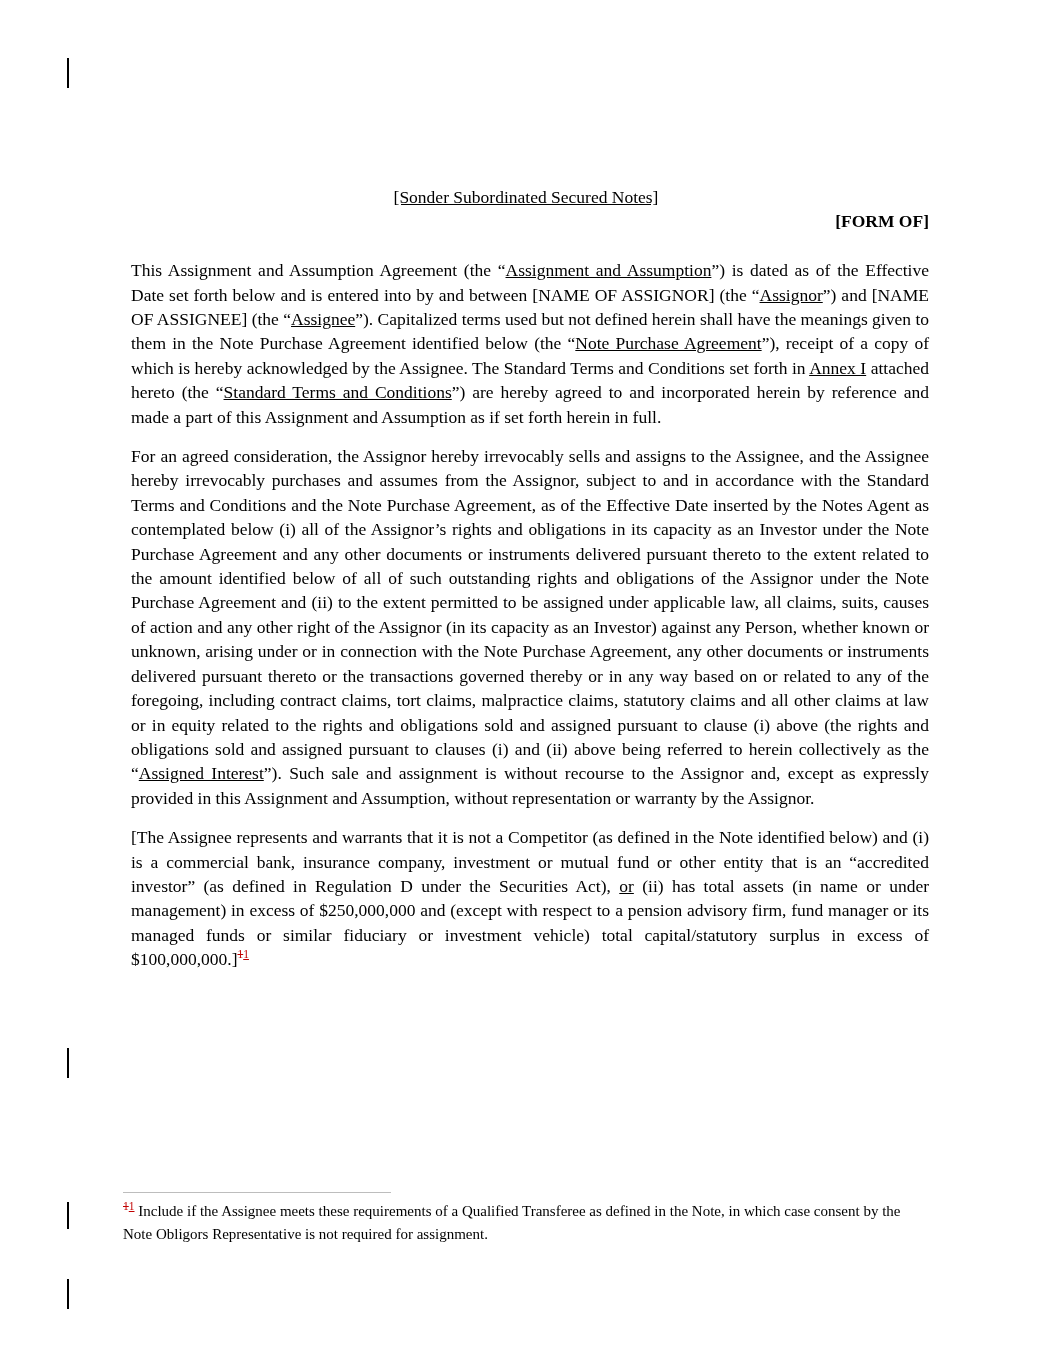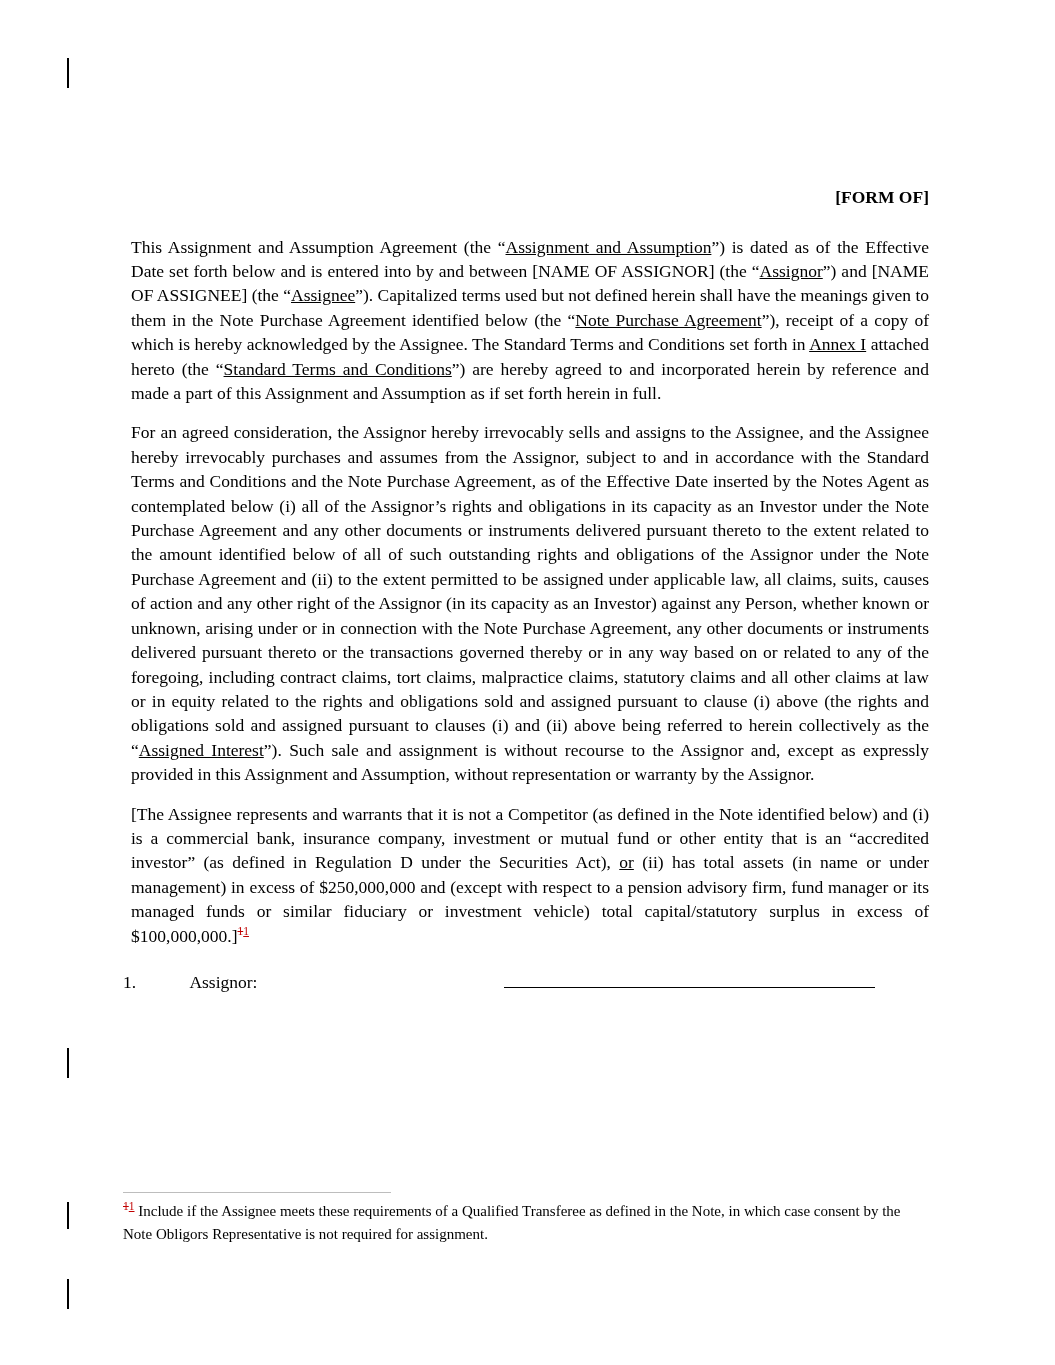--- a/index.html
+++ b/index.html
@@ -89,33 +89,29 @@
 <body>
 
 <div class="change-bar cb1"></div>
 <div class="change-bar cb2"></div>
 <div class="change-bar cb3"></div>
 <div class="change-bar cb4"></div>
 
 <div class="content">
 
   <div class="title-block">
+    <div class="title-line-underlined">[Sonder Subordinated Secured Notes]</div>
     <div class="title-line-bold">[FORM OF]</div>
   </div>
 
   <p class="para"><span>This Assignment and Assumption Agreement (the “</span><span class="u">Assignment and Assumption</span><span>”) is dated as of the Effective Date set forth below and is entered into by and between [NAME OF ASSIGNOR] (the “</span><span class="u">Assignor</span><span>”) and [NAME OF ASSIGNEE] (the “</span><span class="u">Assignee</span><span>”). Capitalized terms used but not defined herein shall have the meanings given to them in the Note Purchase Agreement identified below (the “</span><span class="u">Note Purchase Agreement</span><span>”), receipt of a copy of which is hereby acknowledged by the Assignee. The Standard Terms and Conditions set forth in </span><span class="u">Annex I</span><span> attached hereto (the “</span><span class="u">Standard Terms and Conditions</span><span>”) are hereby agreed to and incorporated herein by reference and made a part of this Assignment and Assumption as if set forth herein in full.</span></p>
 
   <p class="para"><span>For an agreed consideration, the Assignor hereby irrevocably sells and assigns to the Assignee, and the Assignee hereby irrevocably purchases and assumes from the Assignor, subject to and in accordance with the Standard Terms and Conditions and the Note Purchase Agreement, as of the Effective Date inserted by the Notes Agent as contemplated below (i) all of the Assignor’s rights and obligations in its capacity as an Investor under the Note Purchase Agreement and any other documents or instruments delivered pursuant thereto to the extent related to the amount identified below of all of such outstanding rights and obligations of the Assignor under the Note Purchase Agreement and (ii) to the extent permitted to be assigned under applicable law, all claims, suits, causes of action and any other right of the Assignor (in its capacity as an Investor) against any Person, whether known or unknown, arising under or in connection with the Note Purchase Agreement, any other documents or instruments delivered pursuant thereto or the transactions governed thereby or in any way based on or related to any of the foregoing, including contract claims, tort claims, malpractice claims, statutory claims and all other claims at law or in equity related to the rights and obligations sold and assigned pursuant to clause (i) above (the rights and obligations sold and assigned pursuant to clauses (i) and (ii) above being referred to herein collectively as the “</span><span class="u">Assigned Interest</span><span>”). Such sale and assignment is without recourse to the Assignor and, except as expressly provided in this Assignment and Assumption, without representation or warranty by the Assignor.</span></p>
 
   <p class="para"><span>[The Assignee represents and warrants that it is not a Competitor (as defined in the Note identified below) and (i) is a commercial bank, insurance company, investment or mutual fund or other entity that is an “accredited investor” (as defined in Regulation D under the Securities Act), </span><span class="bu">or</span><span> (ii) has total assets (in name or under management) in excess of $250,000,000 and (except with respect to a pension advisory firm, fund manager or its managed funds or similar fiduciary or investment vehicle) total capital/statutory surplus in excess of $100,000,000.]</span><span class="delref">1</span><span class="insref">1</span></p>
 
-  <div class="item-line">
-    <span class="item-num">1.</span>
-    <span class="item-label">Assignor:</span>
-    <span class="fill-line"></span>
-  </div>
 
 </div>
 
 <div class="footnote">
   <div class="footnote-sep"></div>
   <div class="footnote-text"><span class="delref">1</span><span class="insref">1</span><span> Include if the Assignee meets these requirements of a Qualified Transferee as defined in the Note, in which case consent by the Note Obligors Representative is not required for assignment.</span></div>
 </div>
 
 </body></html>

